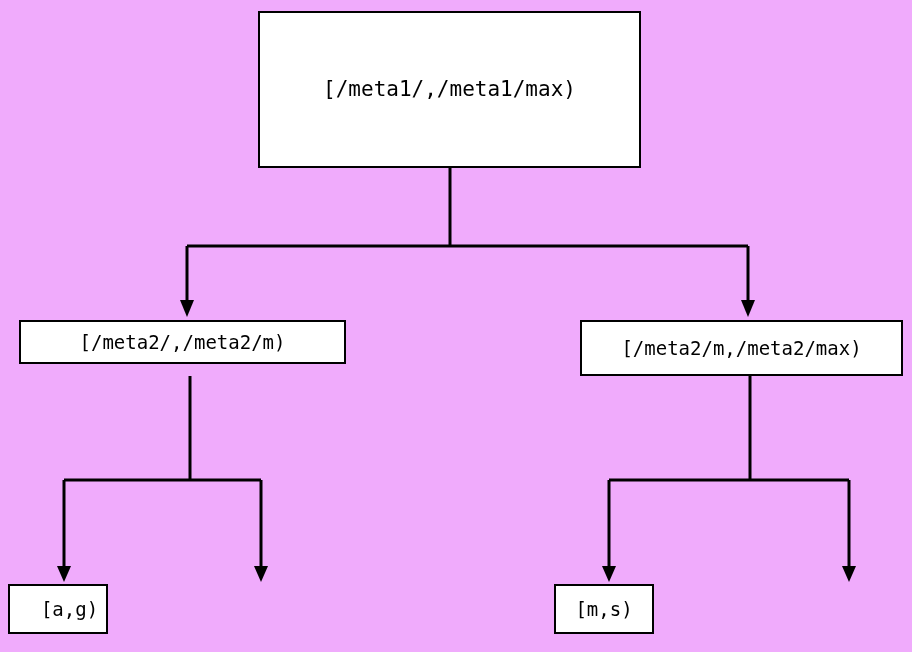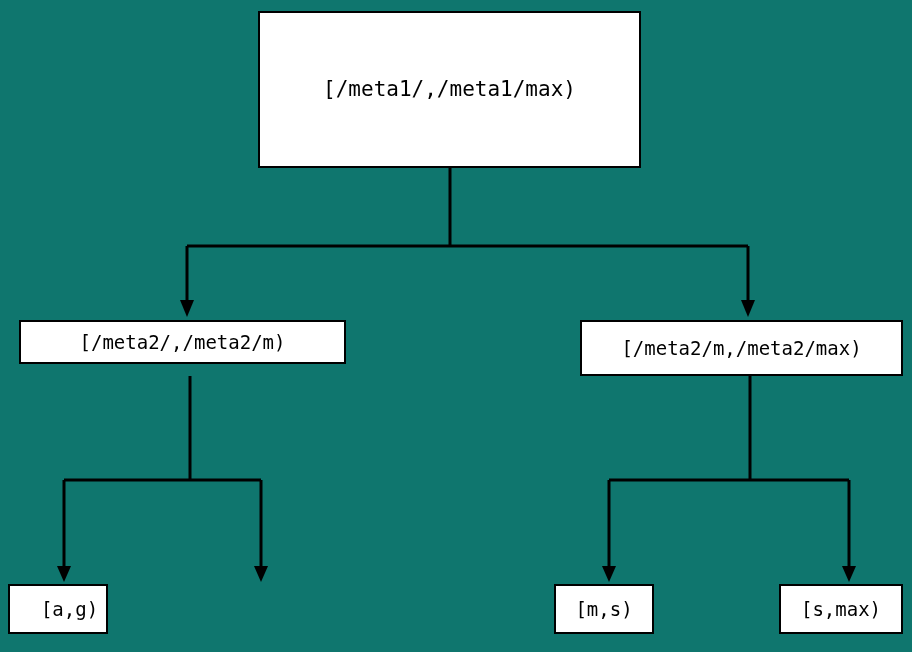--- a/index.html
+++ b/index.html
@@ -8,21 +8,21 @@
     padding: 0;
     background: #ffffff;
   }
   body {
     font-family: "DejaVu Sans Mono", "Liberation Mono", monospace;
   }
   #diagram-canvas {
     position: relative;
     width: 912px;
     height: 652px;
-    background: #0f766e;
+    background: #f0abfc;
     overflow: hidden;
   }
   #connector-layer {
     position: absolute;
     left: 0;
     top: 0;
     width: 912px;
     height: 652px;
     pointer-events: none;
   }
@@ -121,17 +121,14 @@
 
   <div class="node-box node-leaf node-leaf-1">
     <span>[a,g)</span>
   </div>
 
 
   <div class="node-box node-leaf node-leaf-3">
     <span>[m,s)</span>
   </div>
 
-  <div class="node-box node-leaf node-leaf-4">
-    <span>[s,max)</span>
-  </div>
 
 </div>
 
 </body></html>

